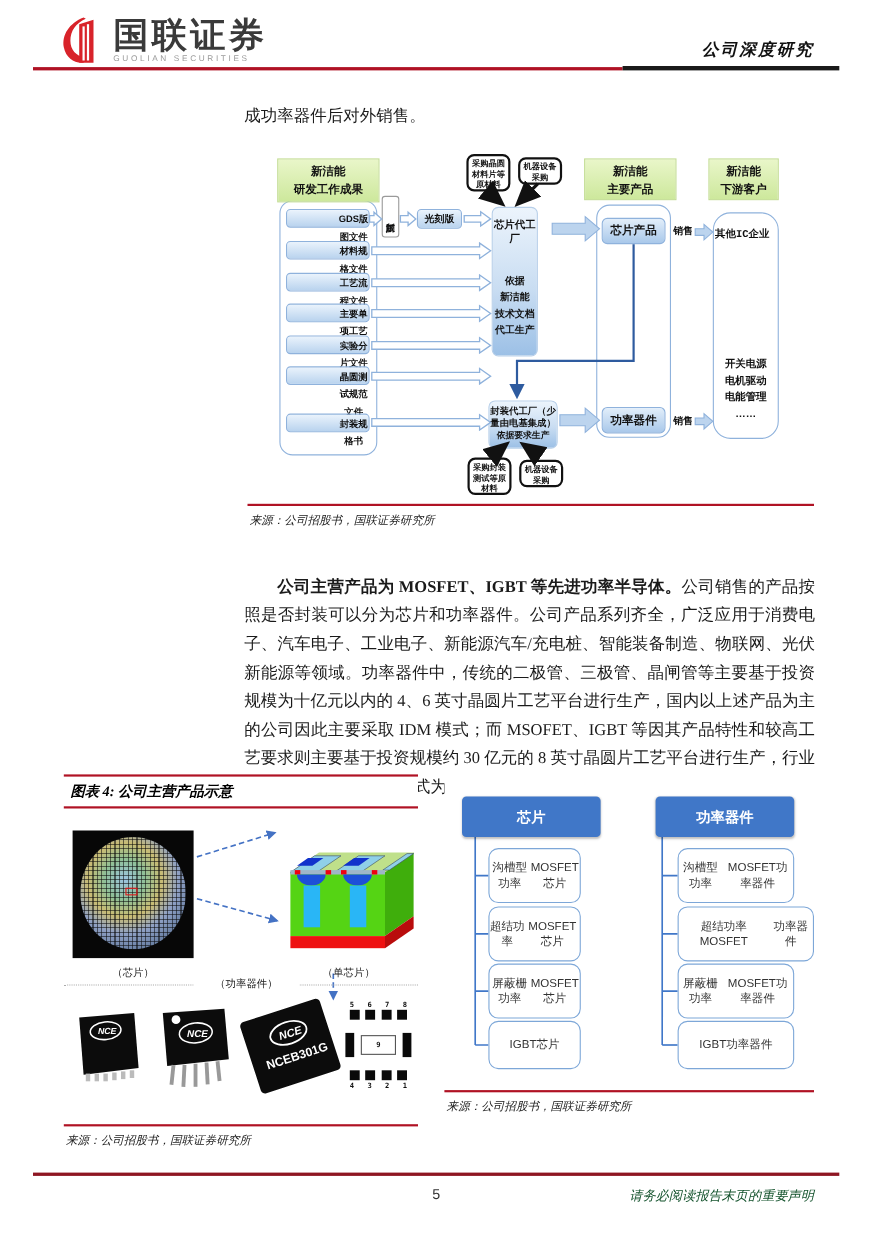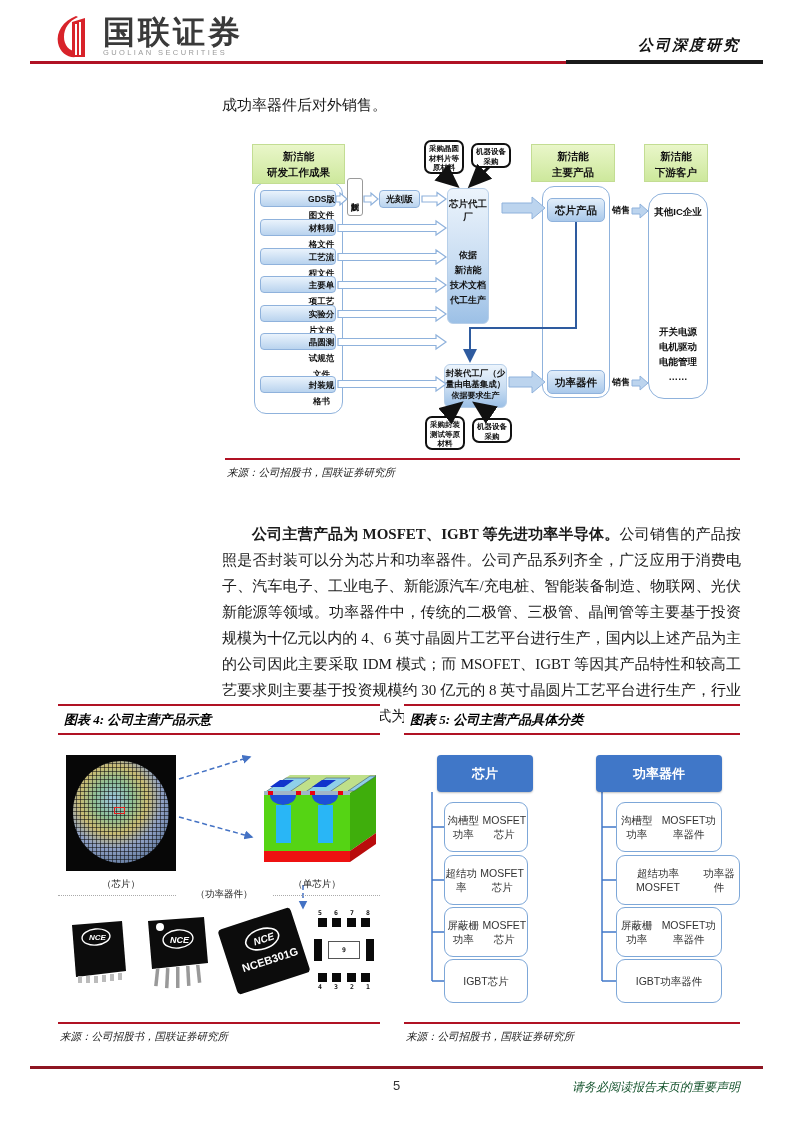--- a/index.html
+++ b/index.html
@@ -29,21 +29,21 @@
   .ctr { position:absolute; z-index:1; background:#fff; border:1.2px solid #8fb2dc; border-radius:12px; }
   .fb { position:absolute; z-index:2; left:35px; width:76px; height:17px; background:linear-gradient(180deg,#eaf3fc,#b9d3ee); border:1px solid #8fb2dc; border-radius:4px; font-weight:bold; font-size:8.5px; line-height:16px; text-align:center; color:#111;padding-left:47px; }
   .vbox { position:absolute; z-index:2; left:122px; top:42px; width:16px; height:38px; background:#fff; border:1px solid #9a9a9a; border-radius:3px; font-weight:bold; font-size:8px; text-align:center; writing-mode:vertical-rl; text-orientation:upright; line-height:16px; letter-spacing:1px; color:#111; }
   .mask { position:absolute; z-index:2; left:154px; top:54px; width:41px; height:18px; background:linear-gradient(180deg,#eaf3fc,#b9d3ee); border:1px solid #8fb2dc; border-radius:4px; font-weight:bold; font-size:9px; line-height:17px; text-align:center; color:#111; }
   .bigbox { position:absolute; z-index:2; left:222px; top:52px; width:42px; height:136px; background:linear-gradient(180deg,#ecf4fc 0%,#c9ddf2 55%,#9cc0e6 100%); border:1px solid #b7cfe9; border-radius:6px; text-align:center; color:#111; }
   .bigbox-title { font-weight:bold; font-size:9.5px; margin-top:9px; }
   .bigbox-lines { margin-top:24px; font-weight:bold; font-size:9px; line-height:15px; }
   .co { position:absolute; z-index:2; background:#fff; border:2px solid #111; border-radius:7px; font-weight:bold; font-size:7.5px; line-height:9.5px; text-align:center; padding-top:2px; color:#111; }
   .pbox { position:absolute; z-index:2; left:322px; width:58px; height:24px; background:linear-gradient(180deg,#e2eefa,#a9c8ea); border:1px solid #8fb2dc; border-radius:5px; font-weight:bold; font-size:10.5px; line-height:23px; text-align:center; color:#111; }
   .sale { position:absolute; z-index:2; left:387px; width:20px; font-weight:bold; font-size:9px; color:#111; }
-  .cust-top { position:absolute; z-index:2; left:425px; top:70px; width:56px; text-align:center; font-weight:bold; font-size:9.5px; color:#111; }
+  .cust-top { position:absolute; z-index:2; left:425px; top:70px; width:56px; font-weight:bold; font-size:9.5px; color:#111;font-family:Liberation Mono, monospace; }
   .cust-list { position:absolute; z-index:2; left:425px; top:188px; width:56px; text-align:center; font-weight:bold; font-size:9.5px; line-height:15px; color:#111; }
   .pkgbox { position:absolute; z-index:2; left:219px; top:228px; width:63px; height:44px; background:linear-gradient(180deg,#ecf4fc 0%,#c9ddf2 55%,#9cc0e6 100%); border:1px solid #b7cfe9; border-radius:6px; text-align:center; color:#111; padding-top:3px; }
   .pkgbox .l1 { font-weight:bold; font-size:8.5px; line-height:10.5px; }
   .pkgbox .l2 { font-weight:bold; font-size:8px; margin-top:1px; }
 
   
   .para { position:absolute; left:222px; top:521px; width:519px; font:15px "Liberation Serif",serif; color:#1a1a1a; line-height:26px; text-align:justify; text-indent:2em; }
   .para b { font-weight:bold; }
 
   
@@ -340,39 +340,38 @@
             <span>3</span>
             <span>2</span>
             <span>1</span>
         </div>
       </div>
     </div>
     <div class="figsrc">来源：公司招股书，国联证券研究所</div>
   </div>
 
   <div class="fig" style="left:404px; top:704px; width:336px;">
-    <div class="figtitle">图表 5: 公司主营产品具体分类</div>
     <div class="f5body">
 
       <svg style="position:absolute; left:0; top:0;" width="336" height="287">
         <g stroke="#4077C8" stroke-width="1.5" fill="none">
           <path d="M28,57 V246"></path>
             <path d="M28,92 H40"></path>
             <path d="M28,145 H40"></path>
             <path d="M28,197 H40"></path>
             <path d="M28,246 H40"></path>
           <path d="M198,57 V246"></path>
             <path d="M198,92 H212"></path>
             <path d="M198,145 H212"></path>
             <path d="M198,197 H212"></path>
             <path d="M198,246 H212"></path>
         </g>
       </svg>
 
-      <div class="root" style="left:33px; top:20px; width:96px;">芯片</div>
+      <div class="root" style="left:16px; top:20px; width:126px;">芯片</div>
       <div class="root" style="left:192px; top:20px; width:126px;">功率器件</div>
 
       <div class="tn" style="left:40px; top:67px; width:84px; height:50px;">
         <div>沟槽型功率</div>
           <div>MOSFET芯片</div>
       </div>
       <div class="tn" style="left:40px; top:120px; width:84px; height:50px;">
         <div>超结功率</div>
           <div>MOSFET芯片</div>
       </div>

